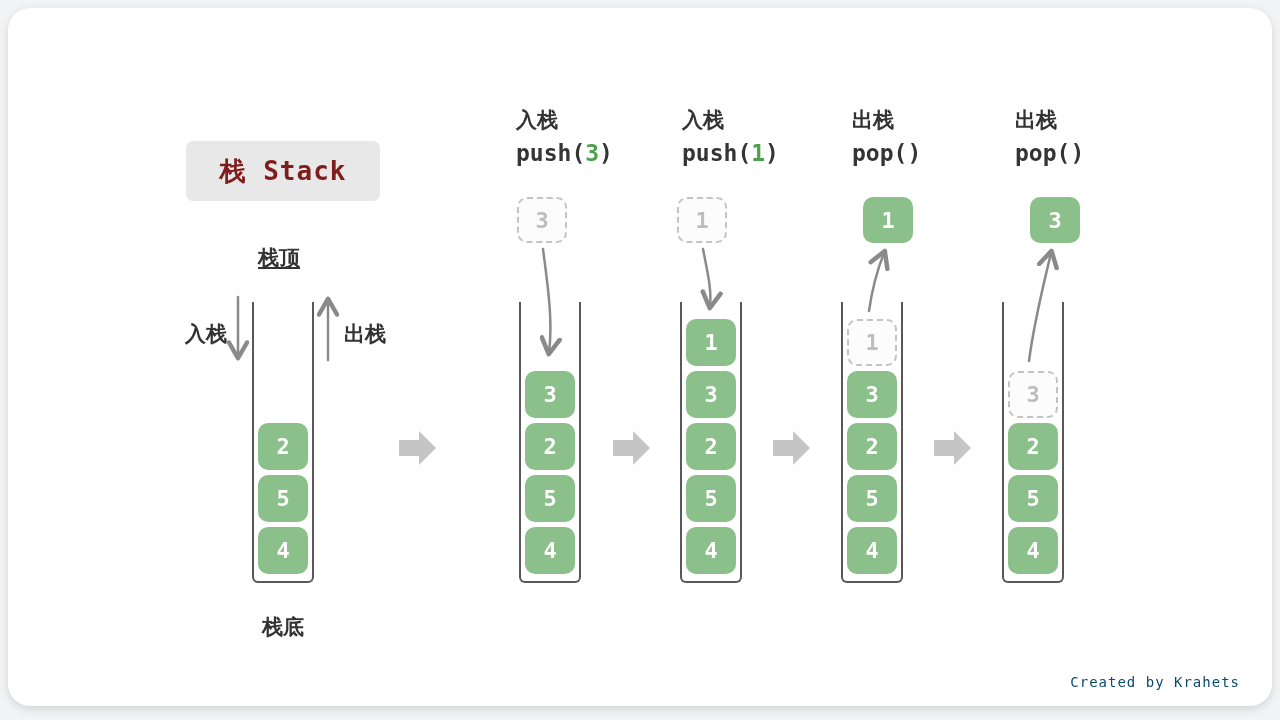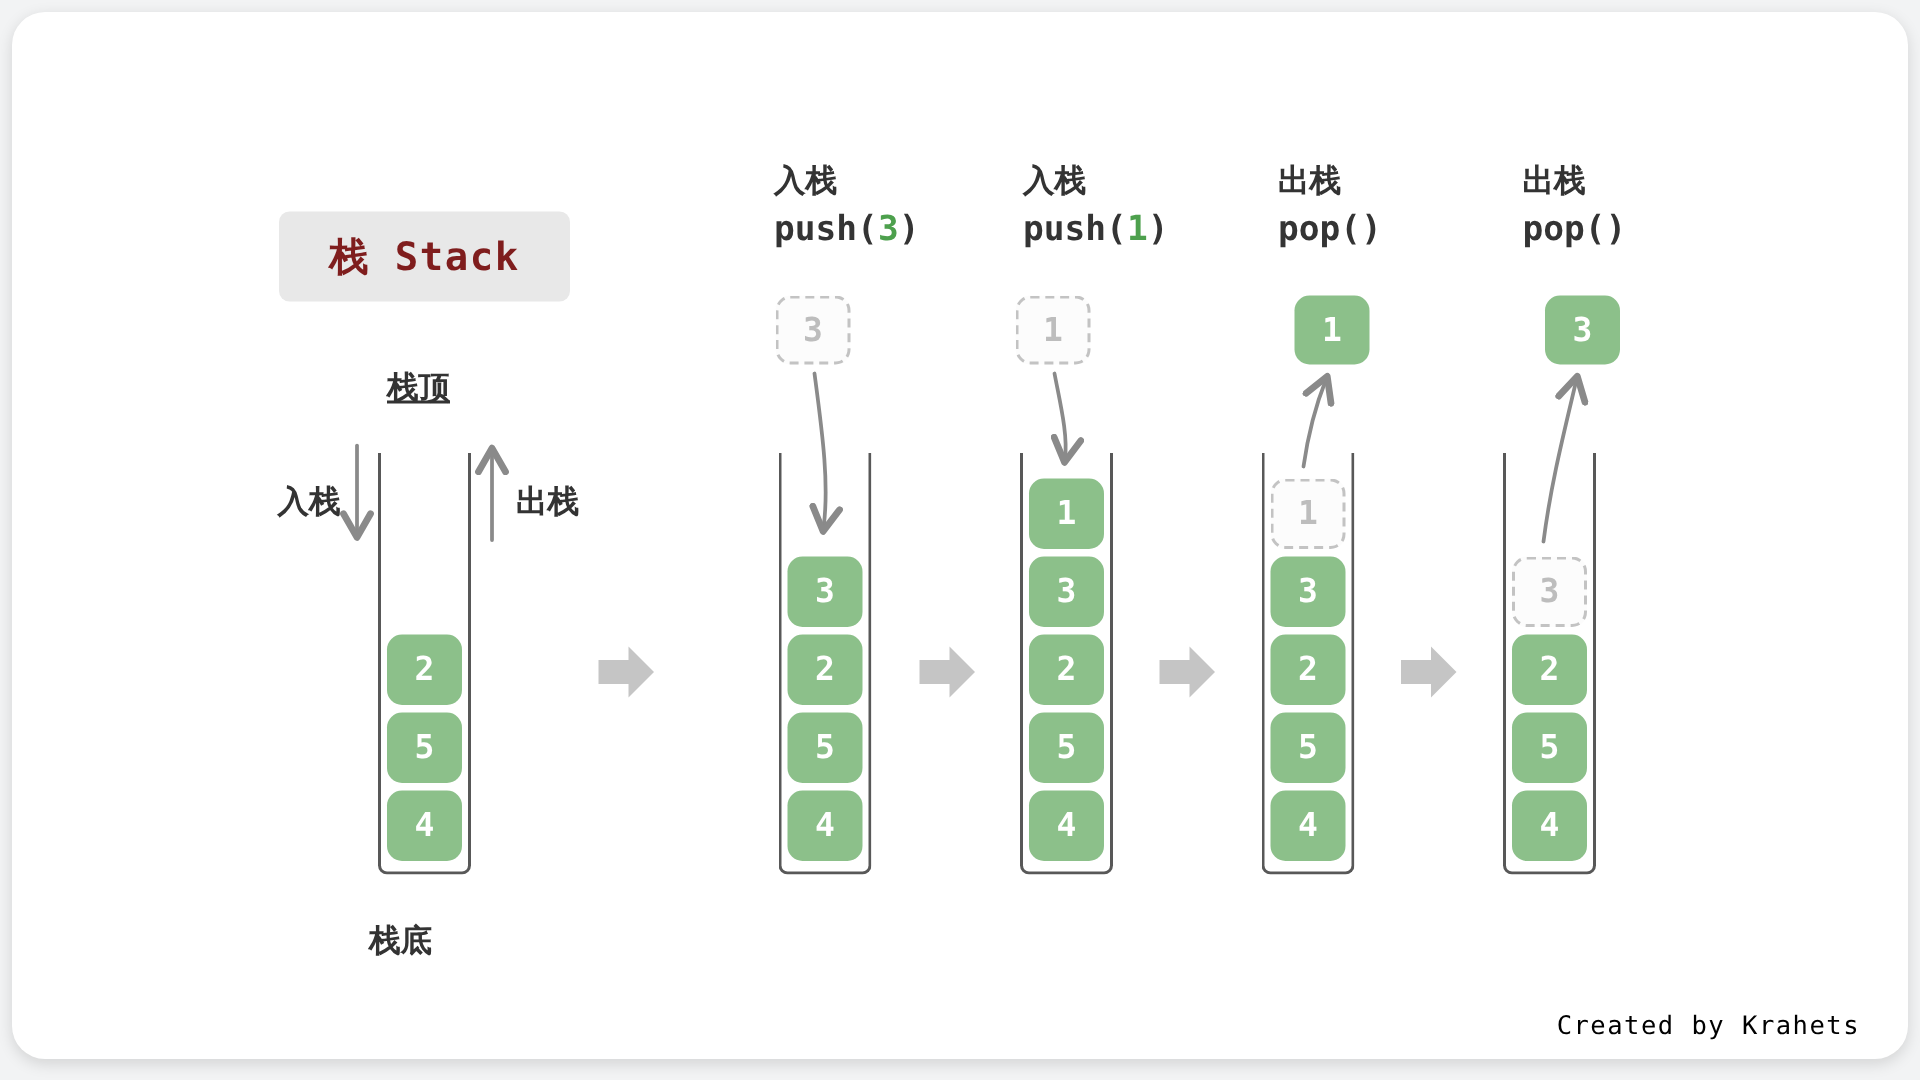--- a/index.html
+++ b/index.html
@@ -43,35 +43,35 @@
     display:flex;align-items:center;justify-content:center;
     font-family:"DejaVu Sans Mono","Liberation Mono",monospace;
     font-size:22px;font-weight:bold;box-sizing:border-box;
   }
   .cell.green{background:#8cc08a;color:#ffffff;}
   .cell.ghost{background:#fcfcfc;border:2px dashed #c3c3c3;color:#bdbdbd;}
   .floating{width:50px;height:46px;top:197px;}
   .footer{
     right:40px;top:674px;
     font-family:"DejaVu Sans Mono","Liberation Mono",monospace;
-    font-size:17px;color:#000000;letter-spacing:1px;
+    font-size:14px;color:#0c4a6e;letter-spacing:1px;
   }
   svg.overlay{left:0;top:0;pointer-events:none;}
   .block-arrow{width:40px;height:40px;top:428px;}
 </style>
 </head>
 <body>
 
 <div class="stage">
   <div class="card"></div>
 
   <div class="abs title-box">栈 Stack</div>
 
   <div class="abs cn-label" style="left:258px;top:244px;text-decoration:underline;">栈顶</div>
-  <div class="abs cn-label" style="left:246px;top:613px;">栈底</div>
+  <div class="abs cn-label" style="left:262px;top:613px;">栈底</div>
 
   <div class="abs cn-label" style="left:185px;top:320px;">入栈</div>
   <div class="abs cn-label" style="left:344px;top:320px;">出栈</div>
 
   <div class="abs op-header" style="left:516px;top:106px;">
     <span class="cn-label">入栈</span>
     <span class="op-code"><span>push(</span><span class="arg">3</span><span>)</span></span>
   </div>
   <div class="abs op-header" style="left:682px;top:106px;">
     <span class="cn-label">入栈</span>

